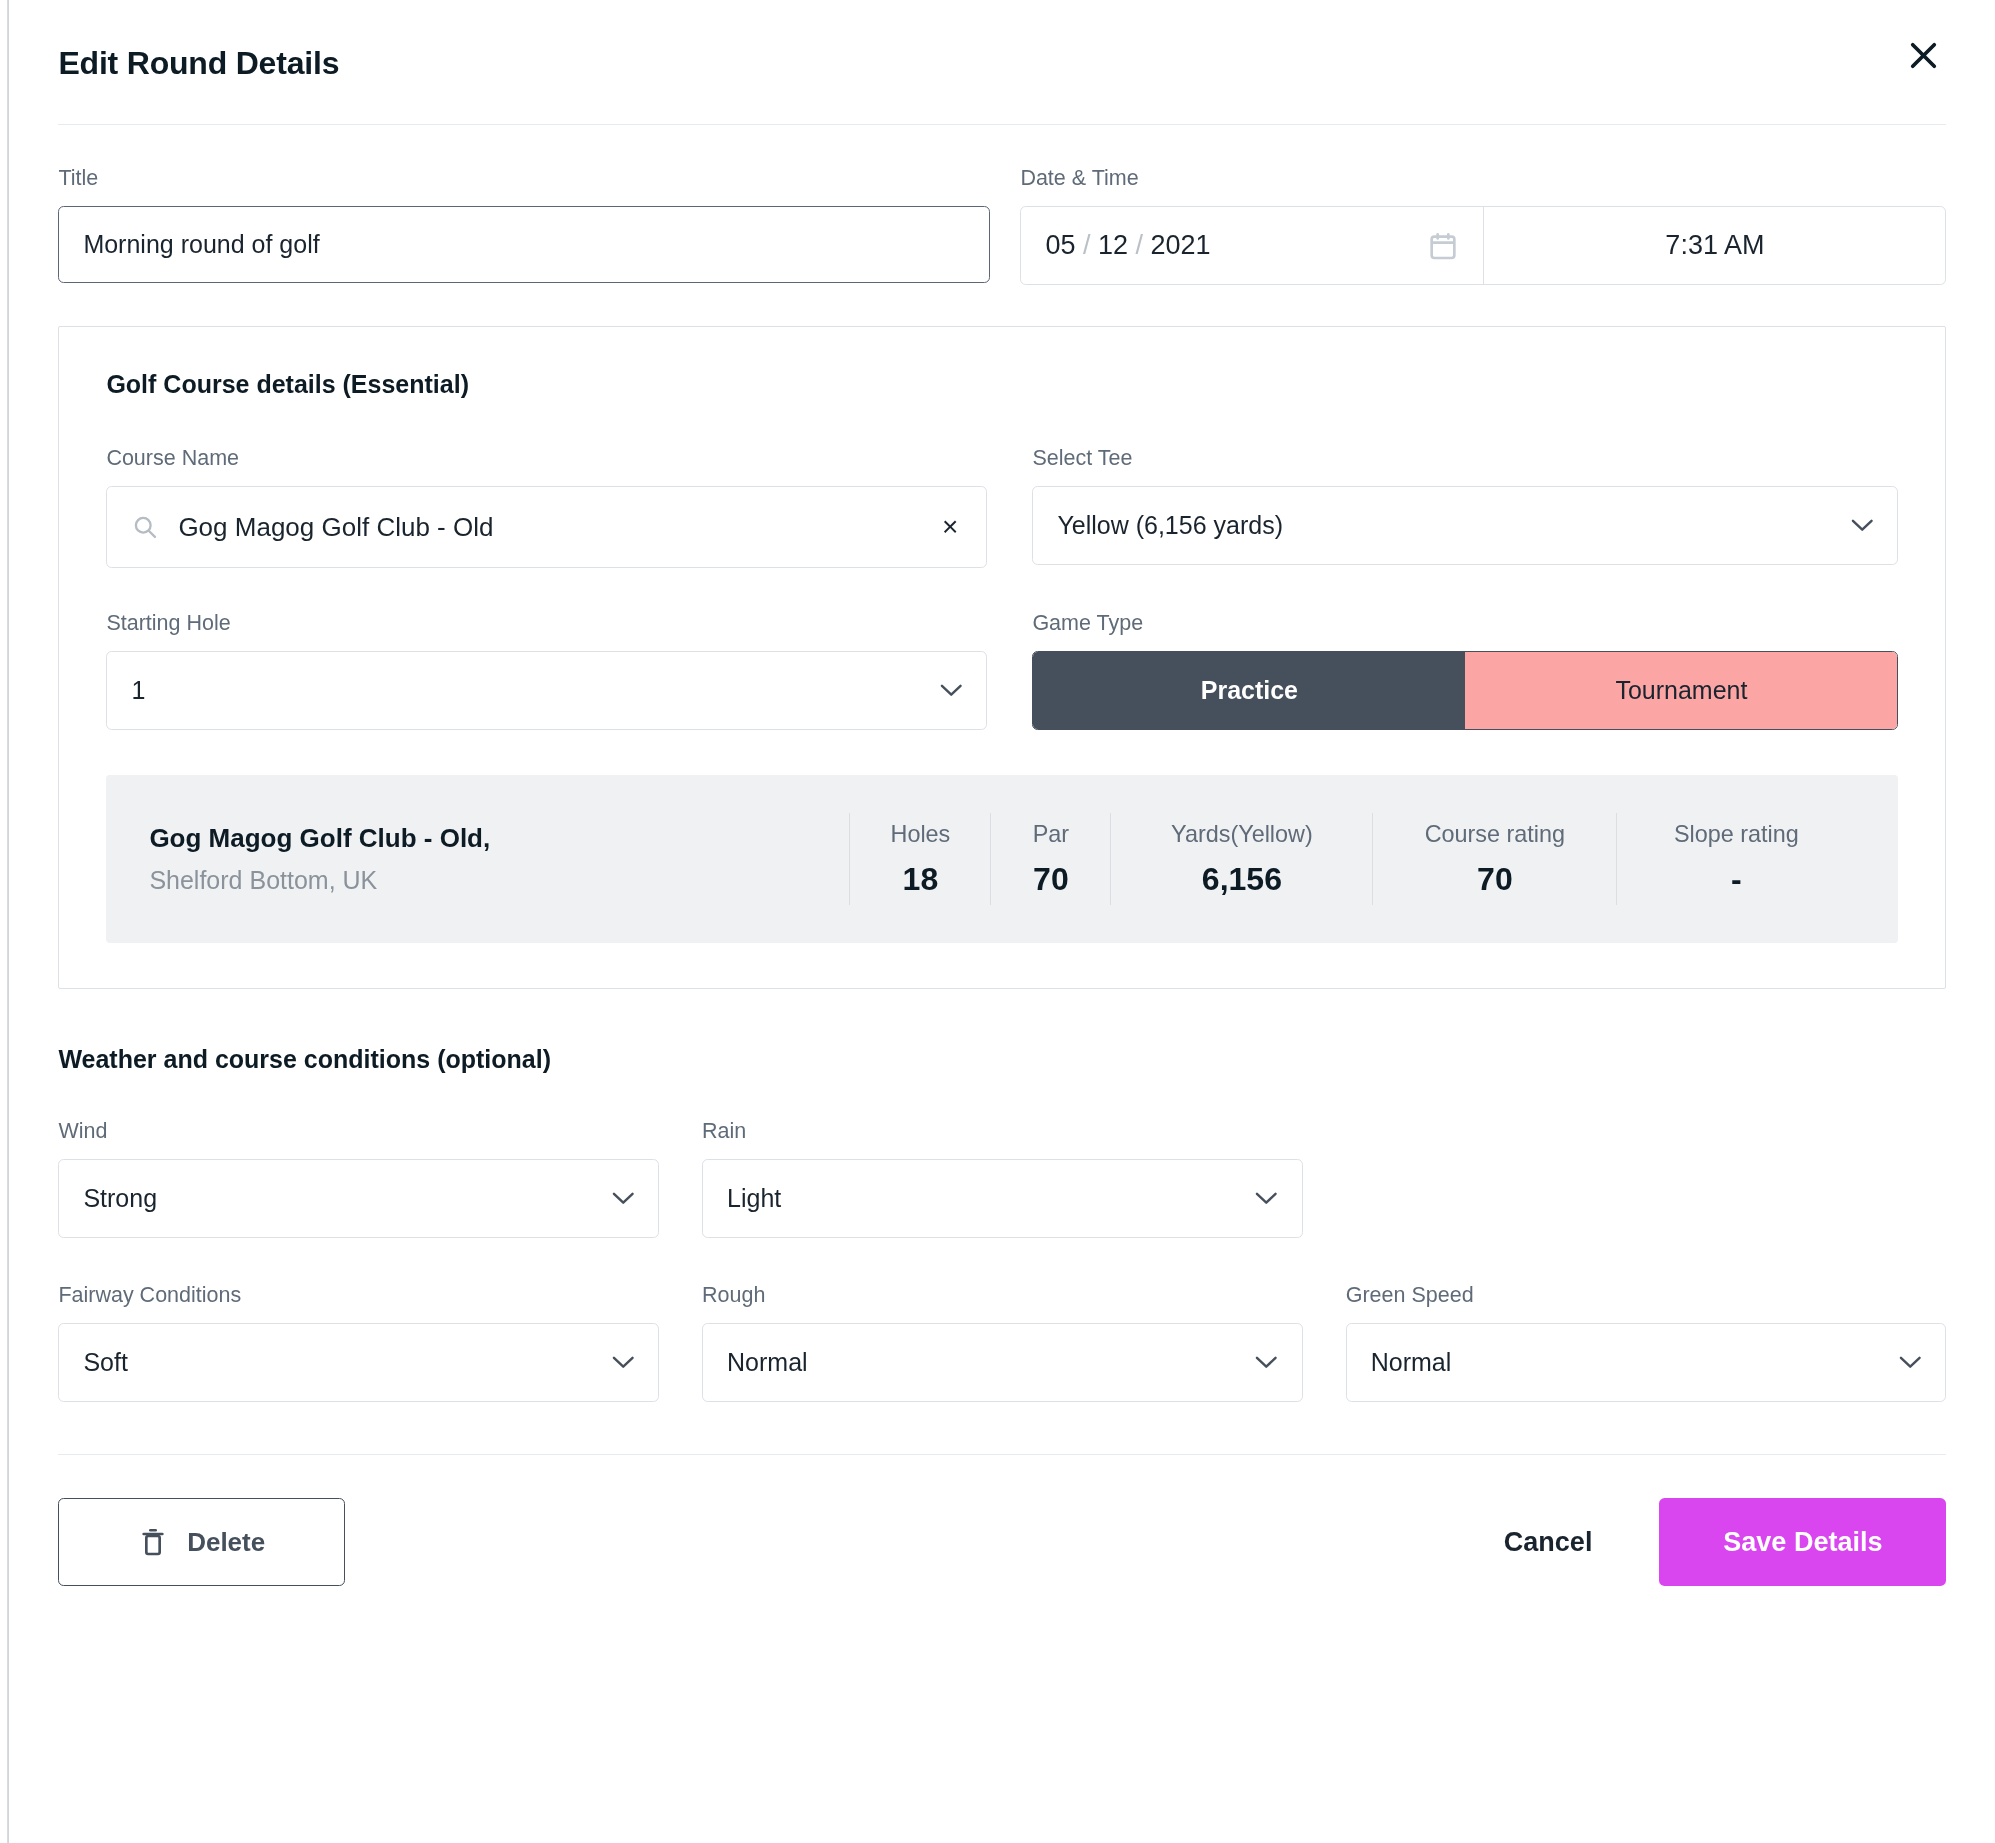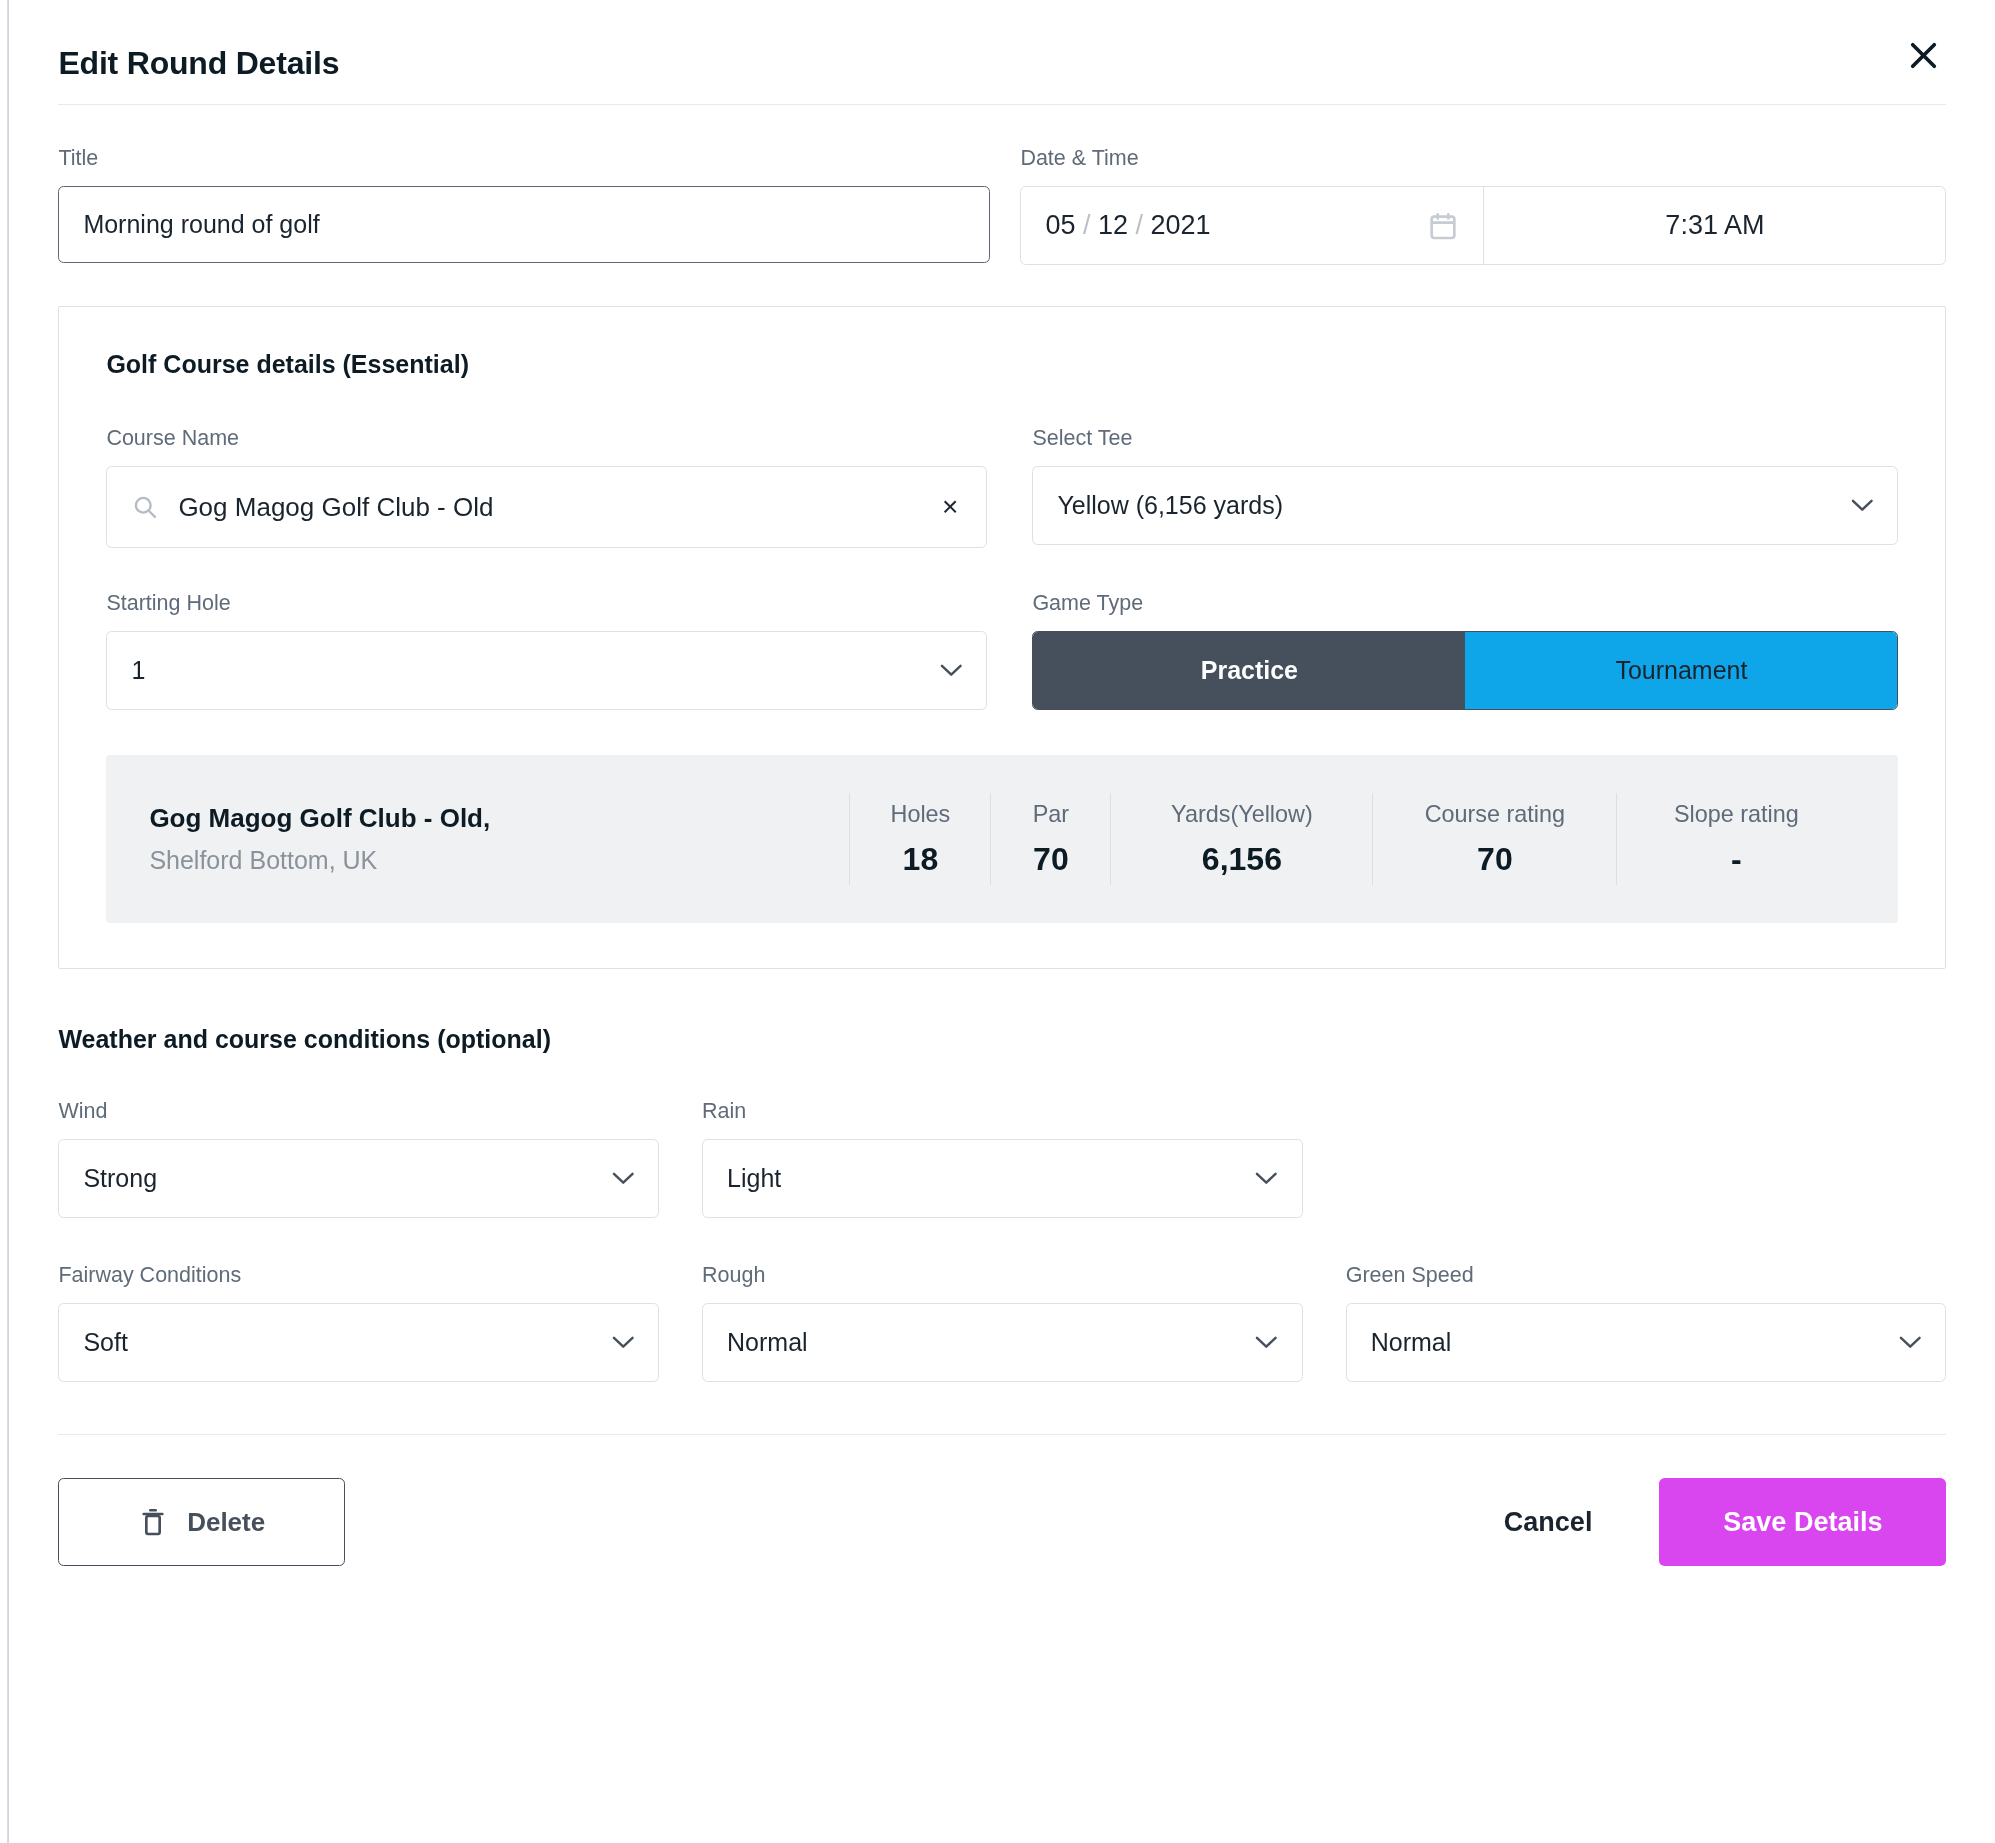--- a/index.html
+++ b/index.html
@@ -30,21 +30,21 @@
     border: 0.9px solid #cfd6dd;
     border-top: none;
     border-right: none;
     padding: 0 49px;
   }
 
   
   .modal-header {
     position: relative;
     padding-top: 45px;
-    padding-bottom: 22px;
+    padding-bottom: 42px;
     border-bottom: 1.9px solid #e7eaee;
   }
   .modal-title {
     font-size: 32px;
     font-weight: bold;
     color: #0d1b25;
     letter-spacing: -0.2px;
   }
   .close-btn {
     position: absolute;
@@ -176,21 +176,21 @@
     border-radius: 5.6px;
     overflow: hidden;
   }
   .seg {
     flex: 1;
     display: flex;
     align-items: center;
     justify-content: center;
     font-size: 25px;
     cursor: pointer;
-    background: #0ea5e9;
+    background: #fca5a5;
     color: #1a242e;
   }
   .seg.active {
     background: #45505c;
     color: #ffffff;
     font-weight: bold;
   }
 
   
   .stats-bar {

